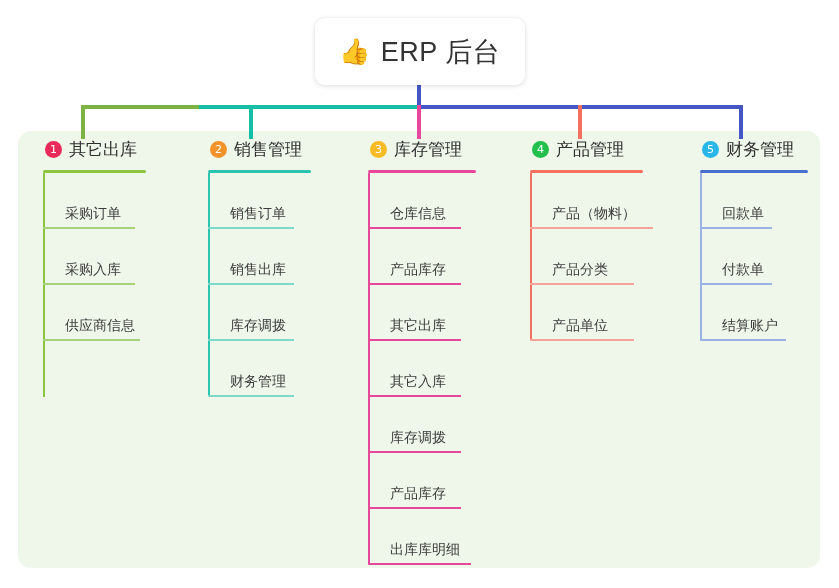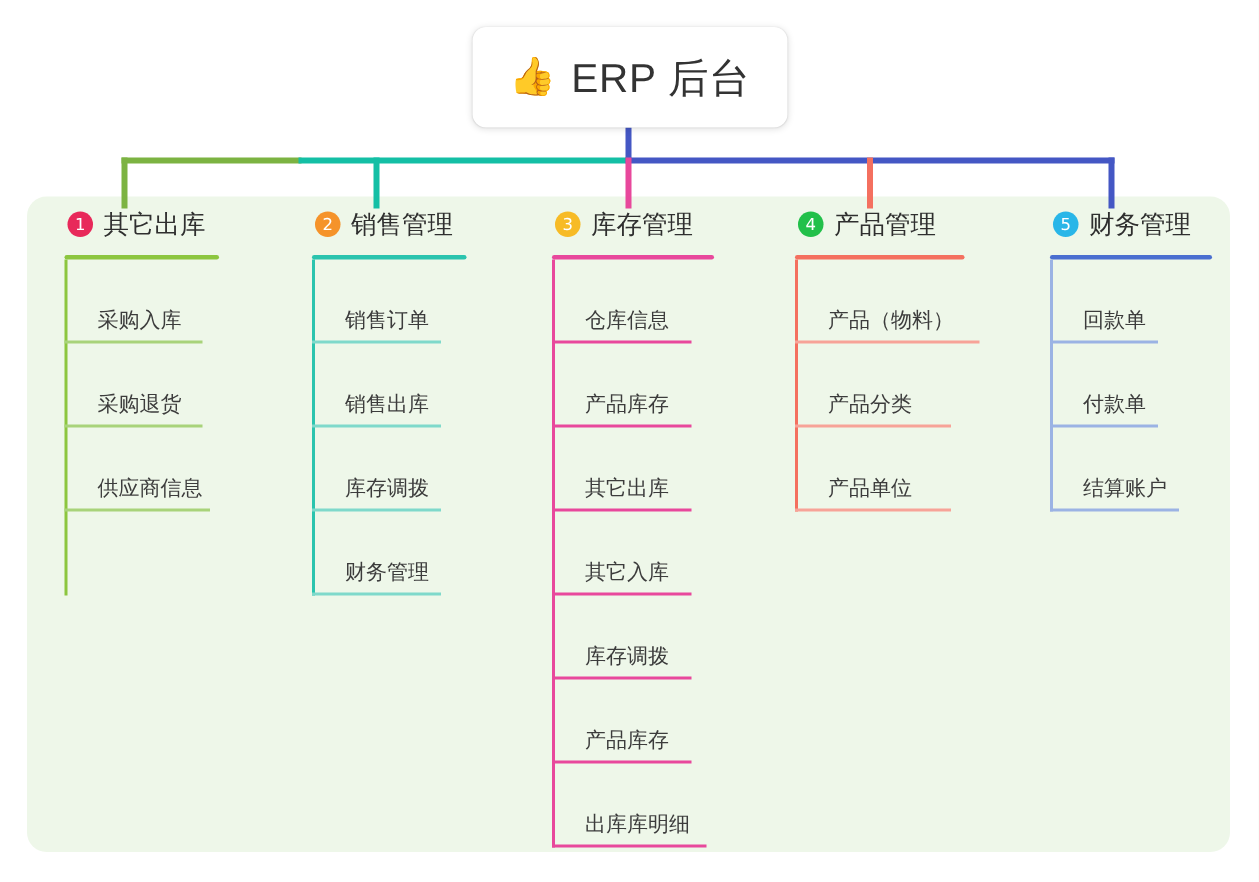--- a/index.html
+++ b/index.html
@@ -161,28 +161,28 @@
 
   <div class="column" style="left:43px; width:160px;">
     <div class="col-head">
       <span class="badge" style="background:#e8295a;">1</span>
       <span class="col-title">其它出库</span>
     </div>
     <div class="col-rule" style="width:103px; background:#8cc63f;"></div>
     <div class="leaf-wrap">
       <div class="spine" style="height:224px; background:#8cc63f;"></div>
       <div class="leaf">
+        <span class="leaf-label">采购订单</span>
+        <span class="leaf-rule" style="width:92px; background:#a8d37a;"></span>
+      </div>
+      <div class="leaf">
         <span class="leaf-label">采购入库</span>
         <span class="leaf-rule" style="width:92px; background:#a8d37a;"></span>
       </div>
       <div class="leaf">
-        <span class="leaf-label">采购退货</span>
-        <span class="leaf-rule" style="width:92px; background:#a8d37a;"></span>
-      </div>
-      <div class="leaf">
         <span class="leaf-label">供应商信息</span>
         <span class="leaf-rule" style="width:97px; background:#a8d37a;"></span>
       </div>
     </div>
   </div>
 
   <div class="column" style="left:208px; width:160px;">
     <div class="col-head">
       <span class="badge" style="background:#f5932a;">2</span>
       <span class="col-title">销售管理</span>

